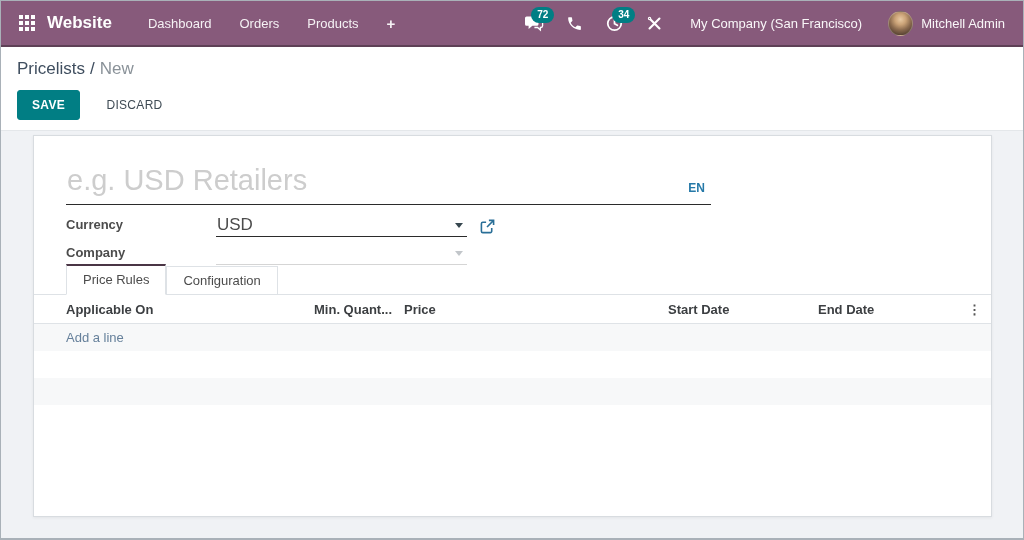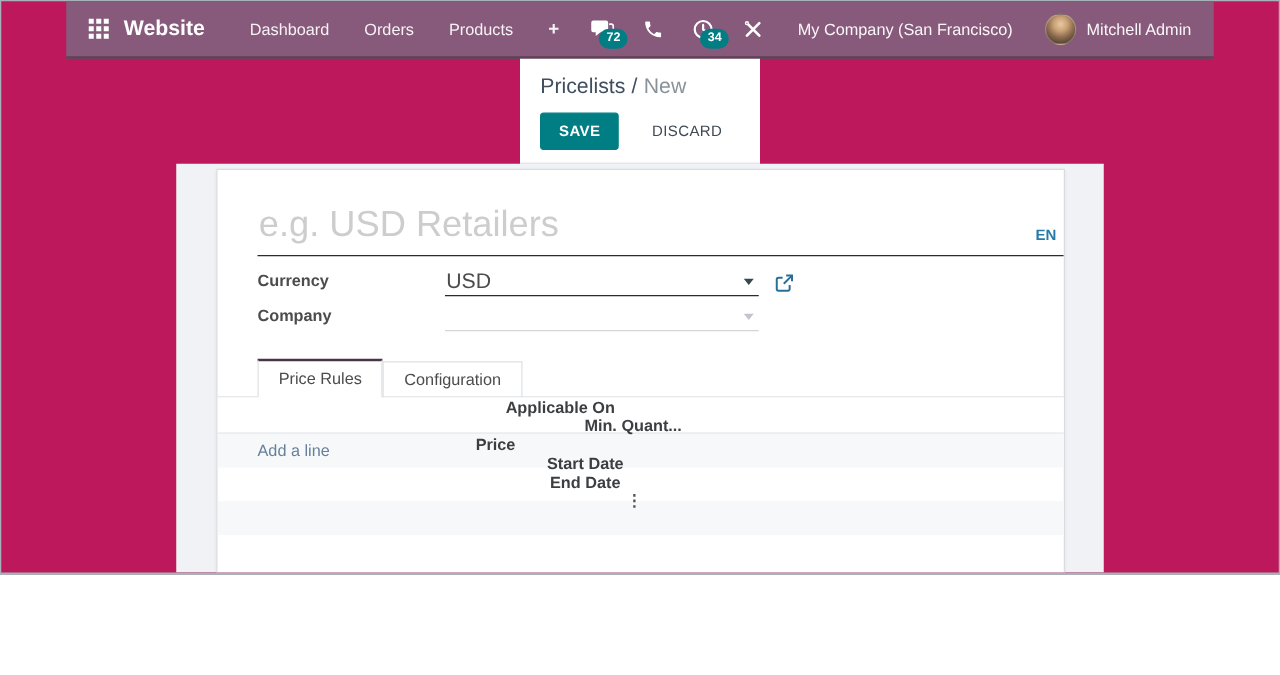--- a/index.html
+++ b/index.html
@@ -1,29 +1,29 @@
 <!DOCTYPE html>
 <html><head>
 <meta charset="utf-8">
 <style>
   * { margin:0; padding:0; box-sizing:border-box; }
   html,body { width:1024px; height:540px; font-family:"Liberation Sans", sans-serif; background:#fff; }
-  .window { width:1024px; height:460px; border:1px solid #a9b1b8; border-bottom-width:2px; display:flex; flex-direction:column; overflow:hidden; background:#be185d;align-items:center; }
+  .window { width:1024px; height:540px; border:1px solid #a9b1b8; border-bottom-width:2px; display:flex; flex-direction:column; overflow:hidden; background:#4d7c0f; }
 
   
   .navbar { height:46px; background:#875A7B; border-bottom:2px solid #5e4156; display:flex; align-items:center; justify-content:space-between; padding:0 12px 0 10px; flex-shrink:0; color:#fff; }
   .nav-left { display:flex; align-items:center; height:100%; }
   .apps-icon { display:grid; grid-template-columns:repeat(3,4px); grid-gap:2px; margin:0 12px 0 8px; cursor:pointer; }
   .apps-icon i { width:4px; height:4px; background:#fff; display:block; }
   .brand { font-size:17px; font-weight:bold; color:#fff; margin-right:22px; cursor:pointer; }
   .nav-item { font-size:13px; color:rgba(255,255,255,.92); padding:0 14px; height:46px; display:flex; align-items:center; cursor:pointer; text-decoration:none; }
   .nav-item.plus { font-size:15px; font-weight:bold; }
   .nav-right { display:flex; align-items:center; height:100%; }
   .systray-icon { position:relative; padding:0 11px; height:46px; display:flex; align-items:center; cursor:pointer; }
-  .badge { position:absolute; top:23px; left:18px; background:#017E84; color:#fff; font-size:10px; font-weight:bold; line-height:1; padding:3px 6px; border-radius:9px; }
+  .badge { position:absolute; top:7px; left:18px; background:#017E84; color:#fff; font-size:10px; font-weight:bold; line-height:1; padding:3px 6px; border-radius:9px; }
   .company { font-size:13px; color:rgba(255,255,255,.95); margin:0 26px 0 16px; cursor:pointer; }
   .avatar { width:25px; height:25px; border-radius:50%; margin-right:8px; cursor:pointer;
             background:radial-gradient(circle at 50% 32%, #e8c9a2 0%, #caa277 28%, #8a6a4e 55%, #5a4434 80%, #413124 100%); border:1px solid rgba(255,255,255,.25); }
   .user { font-size:13px; color:rgba(255,255,255,.95); margin-right:6px; cursor:pointer; }
 
   
   .control-panel { padding:12px 16px 10px 16px; border-bottom:1px solid #e4e7ea; background:#fff; flex-shrink:0; }
   .breadcrumb { font-size:17px; margin-bottom:11px; }
   .breadcrumb a { color:#3f4e5f; cursor:pointer; text-decoration:none; }
   .breadcrumb .sep { color:#3f4e5f; margin:0 5px; }
@@ -43,27 +43,27 @@
   .field-row { display:flex; align-items:flex-end; margin:0 0 0 32px; height:28px; }
   .field-row.first { margin-top:4px; }
   .field-label { width:150px; font-size:13px; font-weight:bold; color:#4c4c4c; padding-bottom:5px; }
   .field-val { position:relative; width:251px; border-bottom:1px solid #2b2b2b; font-size:17px; color:#4c4c4c; padding:0 18px 4px 1px; height:22px; cursor:pointer; }
   .field-val.empty { border-bottom:1px solid #d5d5d5; }
   .caret { position:absolute; right:4px; bottom:8px; width:0; height:0; border-left:4px solid transparent; border-right:4px solid transparent; border-top:5px solid #37474f; }
   .caret.light { border-top-color:#c2c6ca; }
   .ext-link { margin:0 0 3px 13px; cursor:pointer; display:flex; }
 
   
-  .tabs { margin-top:23px; display:flex; align-items:flex-end; border-bottom:1px solid #dee2e6; padding-left:32px; height:30px; }
+  .tabs { display:flex; align-items:flex-end; border-bottom:1px solid #dee2e6; padding-left:32px; height:30px; }
   .tab { font-size:13px; color:#4c4c4c; padding:6px 16px 7px 16px; border:1px solid transparent; cursor:pointer; position:relative; top:1px; }
   .tab.active { background:#fff; border-color:#dee2e6; border-top:2px solid #4a3545; border-bottom:1px solid #fff; }
   .tab.inactive { border-color:#dee2e6; border-bottom:none; }
 
   
-  .thead { display:flex; align-items:center; height:29px; border-bottom:1px solid #dfe3e7; font-size:13px; font-weight:bold; color:#3c3f42; background:#fff;flex-direction:column; }
+  .thead { display:flex; align-items:center; height:29px; border-bottom:1px solid #dfe3e7; font-size:13px; font-weight:bold; color:#3c3f42; background:#fff; }
   .c1 { width:280px; padding-left:32px; }
   .c2 { width:90px; }
   .c3 { width:264px; }
   .c4 { width:150px; }
   .c5 { width:145px; }
   .c-opt { flex:1; text-align:right; padding-right:10px; }
   .options-toggle { font-size:13px; font-weight:bold; color:#555; cursor:pointer; line-height:1; }
   .trow { height:27px; display:flex; align-items:center; }
   .trow.stripe { background:#f7f8f9; }
   .add-line { font-size:13px; color:#66809B; margin-left:32px; cursor:pointer; text-decoration:none; }

